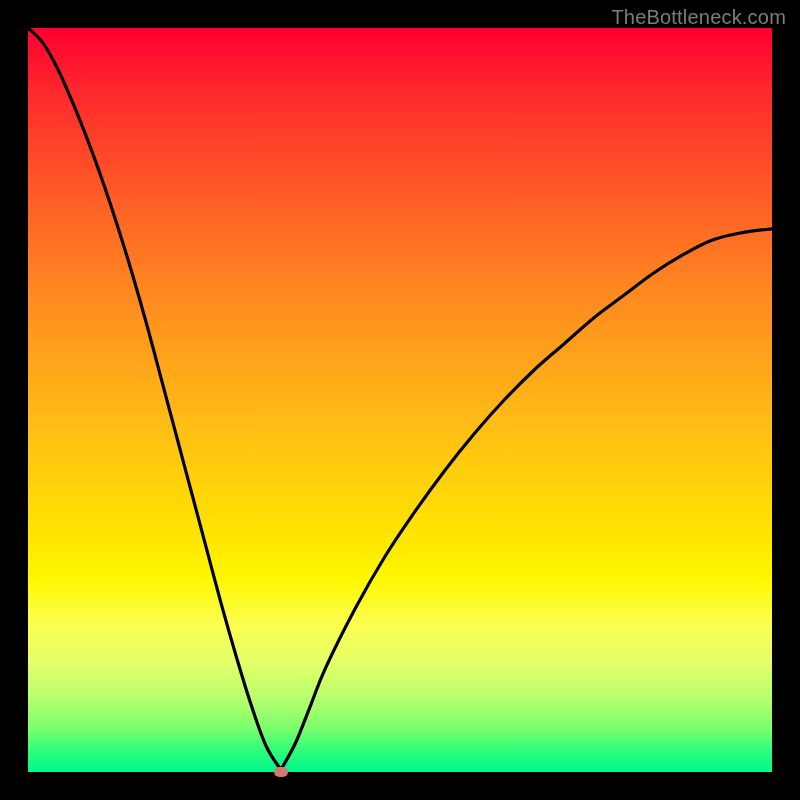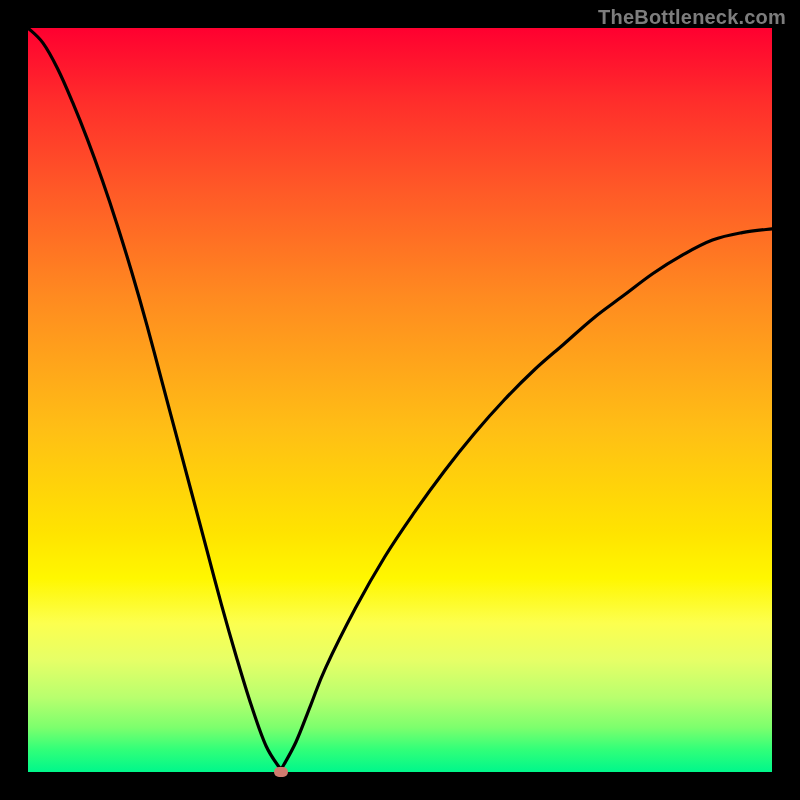--- a/index.html
+++ b/index.html
@@ -33,21 +33,21 @@
       #00f78b 100%
     );
   }
   .watermark {
     position: absolute;
     top: 6px;
     right: 14px;
     color: #7d7d7d;
     font-size: 20px;
     letter-spacing: 0.2px;
-    font-weight: 700;
+    font-weight: 400;
   }
   svg.curve {
     position: absolute;
     left: 0;
     top: 0;
     width: 744px;
     height: 744px;
   }
   .minpoint {
     position: absolute;

